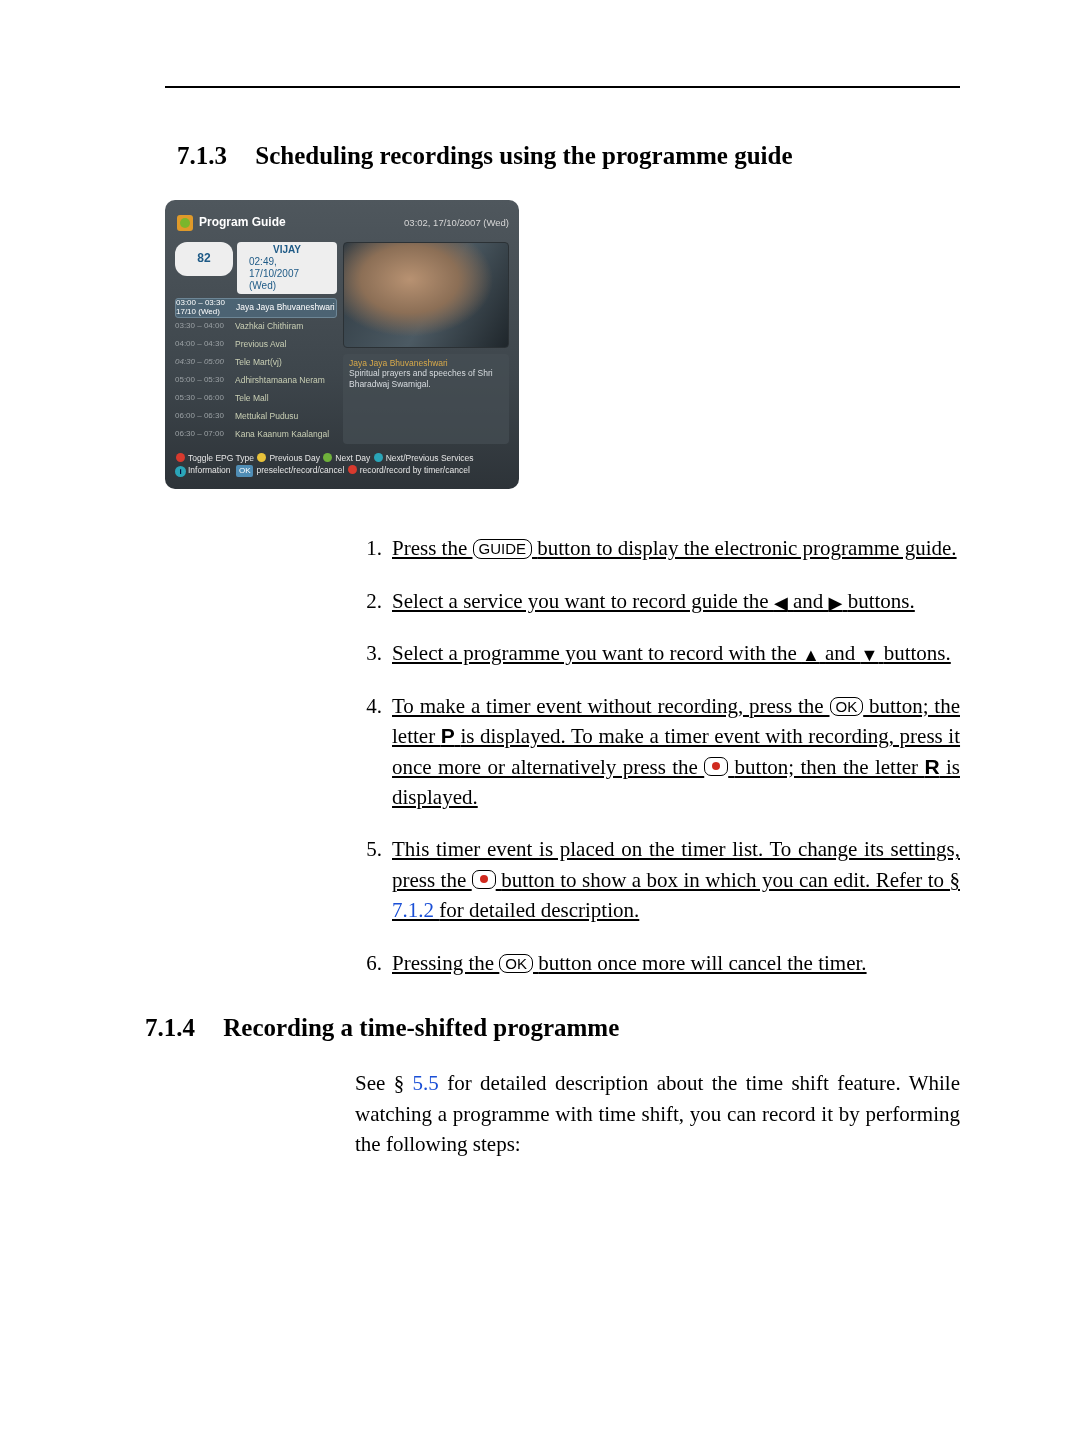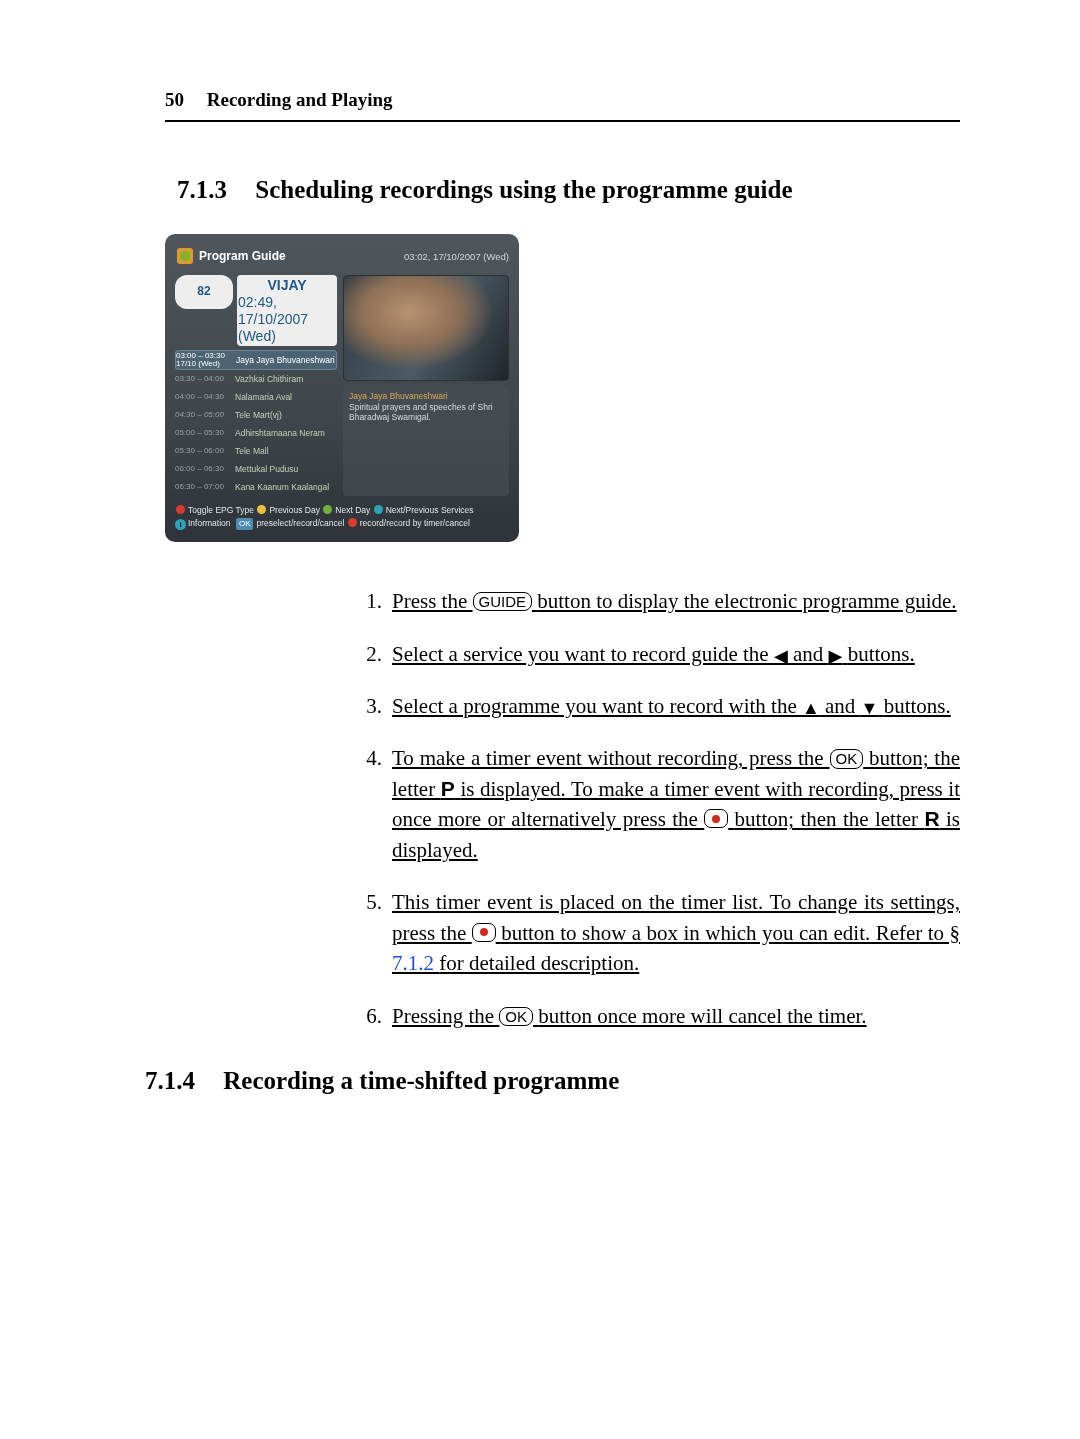--- a/index.html
+++ b/index.html
@@ -66,21 +66,21 @@
 
   .guide-header-row { display: flex; gap: 4px; margin-bottom: 4px; }
   .chan-box {
     width: 58px; height: 34px; background: #eee; color: #1e5a86;
     border-radius: 12px; display: flex; align-items: center; justify-content: center;
     font-weight: bold; font-size: 12px;
   }
   .chan-info {
     flex: 1; background: #eee; color: #1e5a86; border-radius: 4px;
     display: flex; flex-direction: column; align-items: center; justify-content: center;
-    font-size: 14px; line-height: 1.2; padding: 2px 1px;
+    font-size: 10px; line-height: 1.2; padding: 2px 12px;
   }
   .chan-info .name { font-weight: bold; }
   .guide-rows { display: flex; flex-direction: column; }
   .guide-row { display: flex; gap: 4px; height: 18px; align-items: center; font-size: 8.5px; color: #c9cfb4; }
   .guide-row .t { width: 56px; color: #9aa0a4; font-size: 8px; line-height: 1.05; }
   .guide-row .p { flex: 1; white-space: nowrap; overflow: hidden; text-overflow: ellipsis; }
   .guide-row.sel { background: rgba(80,110,130,0.7); border: 1px solid #6d8696; border-radius: 3px; }
   .guide-row.sel .p, .guide-row.sel .t { color: #fff; }
 
   .preview {
@@ -149,24 +149,20 @@
   .indent-block { margin-left: 190px; }
   .indent-block-steps { margin-left: 189px; }
   .sec-heading2 { font-weight: bold; font-size: 25px; margin: 32px 0 22px -20px; }
   .sec-heading2 .secno { margin-right: 22px; }
 </style>
 </head>
 <body>
 
 <div class="page">
 
-  <div class="running-head">
-    <span class="num">50</span>
-    <span>Recording and Playing</span>
-  </div>
   <hr class="hr">
 
   <h2 class="sec-heading">
     <span class="secno">7.1.3</span>
     <span>Scheduling recordings using the programme guide</span>
   </h2>
 
   <div class="two-col">
     <div class="col-left">
 
@@ -190,21 +186,21 @@
                   <div class="t" style="white-space: pre-line;">03:00 – 03:30
 17/10 (Wed)</div>
                   <div class="p">Jaya Jaya Bhuvaneshwari</div>
                 </div>
                 <div class="guide-row">
                   <div class="t" style="white-space: pre-line;">03:30 – 04:00</div>
                   <div class="p">Vazhkai Chithiram</div>
                 </div>
                 <div class="guide-row">
                   <div class="t" style="white-space: pre-line;">04:00 – 04:30</div>
-                  <div class="p">Nalamaria Aval</div>
+                  <div class="p">Previous Aval</div>
                 </div>
                 <div class="guide-row">
                   <div class="t" style="white-space: pre-line; font-style: italic;">04:30 – 05:00</div>
                   <div class="p">Tele Mart(vj)</div>
                 </div>
                 <div class="guide-row">
                   <div class="t" style="white-space: pre-line;">05:00 – 05:30</div>
                   <div class="p">Adhirshtamaana Neram</div>
                 </div>
                 <div class="guide-row">
@@ -310,14 +306,19 @@
         </span>
       </li>
     </ol>
   </div>
 
   <h2 class="sec-heading2">
     <span class="secno">7.1.4</span>
     <span>Recording a time-shifted programme</span>
   </h2>
 
+  <div class="indent-block para">
+    <span>See § </span>
+    <span class="link">5.5</span>
+    <span> for detailed description about the time shift feature. While watching a programme with time shift, you can record it by performing the following steps:</span>
+  </div>
 
 </div>
 
 </body></html>

